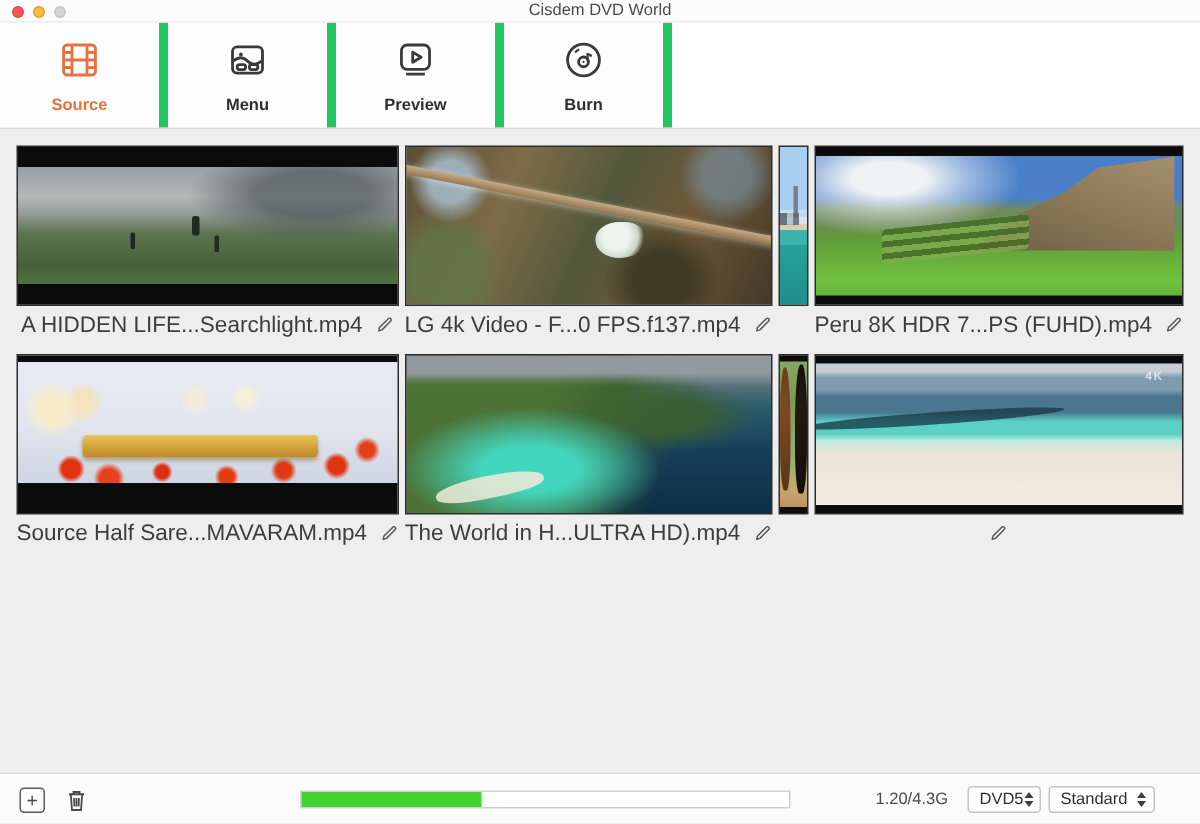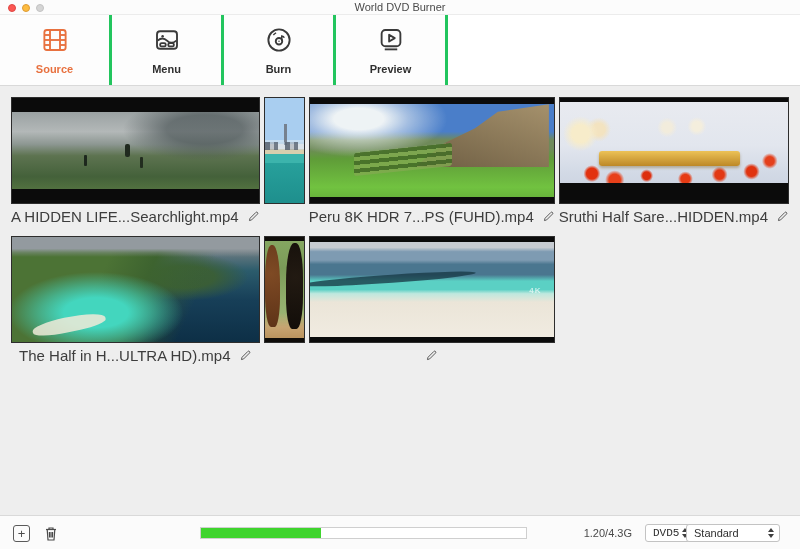--- a/index.html
+++ b/index.html
@@ -18,21 +18,21 @@
   }
   .traffic{ position:absolute; top:4px; width:8px; height:8px; border-radius:50%; }
   .t-red{ left:8px;  background:#fc5753; border:1px solid #df4744;}
   .t-yellow{ left:22px; background:#fdbc40; border:1px solid #de9b35;}
   .t-gray{ left:36px; background:#d5d5d5; border:1px solid #c3c3c3;}
   .title{ position:absolute; left:0; right:0; top:0; line-height:15px;
     text-align:center; font-size:11px; color:#4a4a4a; }
   
   .toolbar{ height:71px; background:#fdfdfd; border-bottom:1px solid #d9d9d9; display:flex; }
   .tb-btn{
-    width:112px; height:100%; border-right:3px solid #22c55e;
+    width:112px; height:100%; border-right:6px solid #22c55e;
     display:flex; flex-direction:column; align-items:center; justify-content:center;
     gap:4px; background:#fdfdfd; cursor:default;
   }
   .tb-btn .lbl{ font-size:11px; font-weight:bold; color:#2f2f2f; }
   .tb-btn.active .lbl{ color:#e8713f; }
   .tb-spacer{ flex:1; background:#fff; }
   
   .main{ height:428px; background:#eeeeee; padding:11px 11px 0 11px; }
   .grid{
     display:grid; grid-template-columns:repeat(4,1fr);
@@ -138,21 +138,21 @@
       border-radius:46% 40% 38% 36%; }
   .art8{ 
     background:
       linear-gradient(180deg,#0b0b0b 0 5%, transparent 5% 95%, #0b0b0b 95% 100%),
       linear-gradient(180deg,#c7ccd2 5% 10%, #7e9bb2 14% 22%, #4a768f 26% 36%,
         #5bd0c4 42% 50%, #bfe8de 54%, #ebe5d8 62%, #f1ece2 100%);
   }
   .art8::before{ content:""; position:absolute; left:-4%; top:36%; width:72%; height:8%;
       background:rgba(24,58,70,.78); border-radius:50%; transform:rotate(-4deg); }
   .watermark{ position:absolute; top:9%; right:5%; font-size:8px; font-weight:bold;
-      color:rgba(255,255,255,.65); letter-spacing:1px;margin-top:40px; }
+      color:rgba(255,255,255,.65); letter-spacing:1px; }
   
   .statusbar{
     position:absolute; left:0; bottom:0; width:800px; height:34px;
     background:#fbfbfb; border-top:1px solid #d9d9d9;
   }
   .sq-btn{
     position:absolute; top:9px; width:17px; height:17px;
     border:1.5px solid #5a5a5a; border-radius:3px; background:transparent;
     display:flex; align-items:center; justify-content:center;
     font-size:13px; line-height:1; color:#4a4a4a; cursor:pointer; padding:0;
@@ -173,31 +173,31 @@
     border:1px solid #c3c3c3; border-radius:3px;
     display:flex; align-items:center; font-size:11px; color:#2f2f2f; cursor:pointer;
   }
   .stepper .txt{ flex:1; padding-left:7px; }
   .stepper .arrows{ width:13px; display:flex; flex-direction:column; align-items:center;
     gap:2px; padding-right:3px; }
   .stepper .arrows i{ width:0; height:0; border-left:3.5px solid transparent;
     border-right:3.5px solid transparent; }
   .stepper .arrows i.up{ border-bottom:4px solid #3f3f3f; }
   .stepper .arrows i.dn{ border-top:4px solid #3f3f3f; }
-  .dvd-stepper{ right:106px; width:49px;font-family:Liberation Mono, monospace; }
-  .quality-stepper{ right:20px; width:94px; }
+  .dvd-stepper{ right:106px; width:49px; }
+  .quality-stepper{ right:30px; width:71px; }
 </style>
 </head>
 <body>
 
 <div class="titlebar">
   <span class="traffic t-red"></span>
   <span class="traffic t-yellow"></span>
   <span class="traffic t-gray"></span>
-  <div class="title">World DVD Burner</div>
+  <div class="title">Cisdem DVD World</div>
 </div>
 
 <div class="toolbar">
   <div class="tb-btn active">
     <span>
       <svg width="30" height="30" viewBox="0 0 24 24" fill="none" stroke="#e8713f" stroke-width="1.5">
         <rect x="3.5" y="4" width="17" height="16" rx="2"></rect>
         <line x1="8" y1="4" x2="8" y2="20"></line>
           <line x1="16" y1="4" x2="16" y2="20"></line>
         <line x1="3.5" y1="8" x2="8" y2="8"></line>
@@ -219,84 +219,93 @@
         <path d="M4.5 12.5 q4 -3.5 7.5 0 t7.5 0"></path>
         <rect x="6.5" y="14.5" width="4.5" height="2.6" rx="1.2"></rect>
         <rect x="13" y="14.5" width="4.5" height="2.6" rx="1.2"></rect>
       </svg>
     </span>
     <span class="lbl">Menu</span>
   </div>
   <div class="tb-btn">
     <span>
       <svg width="30" height="30" viewBox="0 0 24 24" fill="none" stroke="#3a3a3a" stroke-width="1.5">
+        <rect x="4.5" y="4" width="15" height="13" rx="3"></rect>
+        <path d="M10.5 7.8 L15 10.5 L10.5 13.2 Z" stroke-linejoin="round"></path>
+        <line x1="7" y1="19.5" x2="17" y2="19.5"></line>
+      </svg>
+    </span>
+    <span class="lbl">Preview</span>
+  </div>
+  <div class="tb-btn">
+    <span>
+      <svg width="30" height="30" viewBox="0 0 24 24" fill="none" stroke="#3a3a3a" stroke-width="1.5">
         <circle cx="12" cy="12" r="8.5"></circle>
         <circle cx="12" cy="13" r="2.6"></circle>
         <circle cx="12" cy="13" r="0.6" fill="#3a3a3a" stroke="none"></circle>
         <path d="M14.2 12.5 V8.8 q1.6 0.2 2 1.4" stroke-width="1.2"></path>
         <path d="M7.5 8 q1 -1.2 2.2 -1.7" stroke-width="1.1"></path>
       </svg>
     </span>
     <span class="lbl">Burn</span>
   </div>
-  <div class="tb-btn">
-    <span>
-      <svg width="30" height="30" viewBox="0 0 24 24" fill="none" stroke="#3a3a3a" stroke-width="1.5">
-        <rect x="4.5" y="4" width="15" height="13" rx="3"></rect>
-        <path d="M10.5 7.8 L15 10.5 L10.5 13.2 Z" stroke-linejoin="round"></path>
-        <line x1="7" y1="19.5" x2="17" y2="19.5"></line>
-      </svg>
-    </span>
-    <span class="lbl">Preview</span>
-  </div>
   <div class="tb-spacer"></div>
 </div>
 
 <div class="main">
   <div class="grid">
 
     <div class="tile">
       <div class="thumb art1"></div>
       <div class="caption">
         <span class="fname">A HIDDEN LIFE...Searchlight.mp4</span>
         <svg class="pencil" viewBox="0 0 16 16" fill="none" stroke="#555" stroke-width="1.2">
           <path d="M3 13 L3.7 10.2 L10.9 3 a1.4 1.4 0 0 1 2 2 L5.7 12.2 Z" stroke-linejoin="round"></path>
         </svg>
       </div>
     </div>
 
+    <div class="tile">
+      <div class="thumb art2"></div>
+      <div class="caption">
+        <span class="fname">LG 4k Video - F...0 FPS.f137.mp4</span>
+        <svg class="pencil" viewBox="0 0 16 16" fill="none" stroke="#555" stroke-width="1.2">
+          <path d="M3 13 L3.7 10.2 L10.9 3 a1.4 1.4 0 0 1 2 2 L5.7 12.2 Z" stroke-linejoin="round"></path>
+        </svg>
+      </div>
+    </div>
 
     <div class="tile">
       <div class="thumb art3"></div>
     </div>
 
     <div class="tile">
       <div class="thumb art4"></div>
       <div class="caption">
         <span class="fname">Peru 8K HDR 7...PS (FUHD).mp4</span>
         <svg class="pencil" viewBox="0 0 16 16" fill="none" stroke="#555" stroke-width="1.2">
           <path d="M3 13 L3.7 10.2 L10.9 3 a1.4 1.4 0 0 1 2 2 L5.7 12.2 Z" stroke-linejoin="round"></path>
         </svg>
       </div>
     </div>
 
     <div class="tile">
       <div class="thumb art5"></div>
       <div class="caption">
-        <span class="fname">Sruthi Half Sare...HIDDEN.mp4</span>
+        <span class="fname">Source Half Sare...MAVARAM.mp4</span>
         <svg class="pencil" viewBox="0 0 16 16" fill="none" stroke="#555" stroke-width="1.2">
           <path d="M3 13 L3.7 10.2 L10.9 3 a1.4 1.4 0 0 1 2 2 L5.7 12.2 Z" stroke-linejoin="round"></path>
         </svg>
       </div>
     </div>
 
     <div class="tile">
       <div class="thumb art6"></div>
       <div class="caption">
-        <span class="fname">The Half in H...ULTRA HD).mp4</span>
+        <span class="fname">The World in H...ULTRA HD).mp4</span>
         <svg class="pencil" viewBox="0 0 16 16" fill="none" stroke="#555" stroke-width="1.2">
           <path d="M3 13 L3.7 10.2 L10.9 3 a1.4 1.4 0 0 1 2 2 L5.7 12.2 Z" stroke-linejoin="round"></path>
         </svg>
       </div>
     </div>
 
     <div class="tile">
       <div class="thumb art7"></div>
     </div>
 

